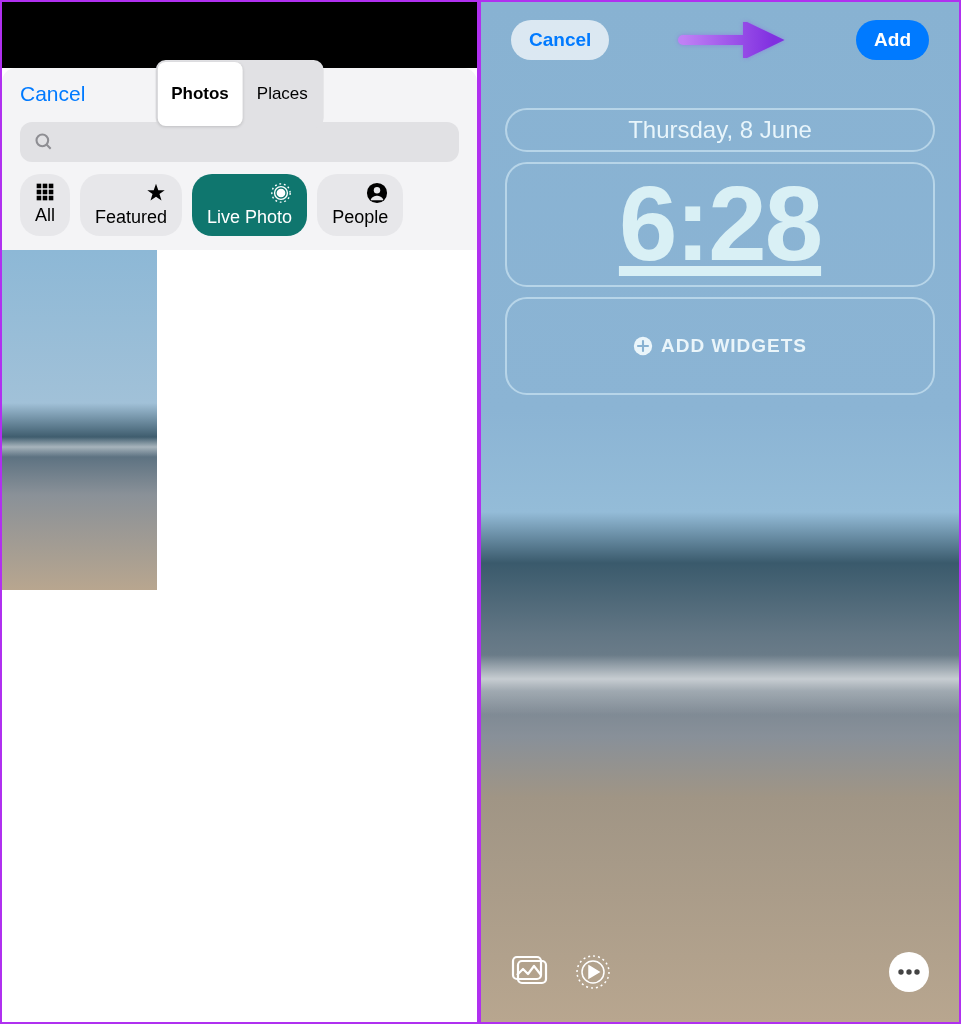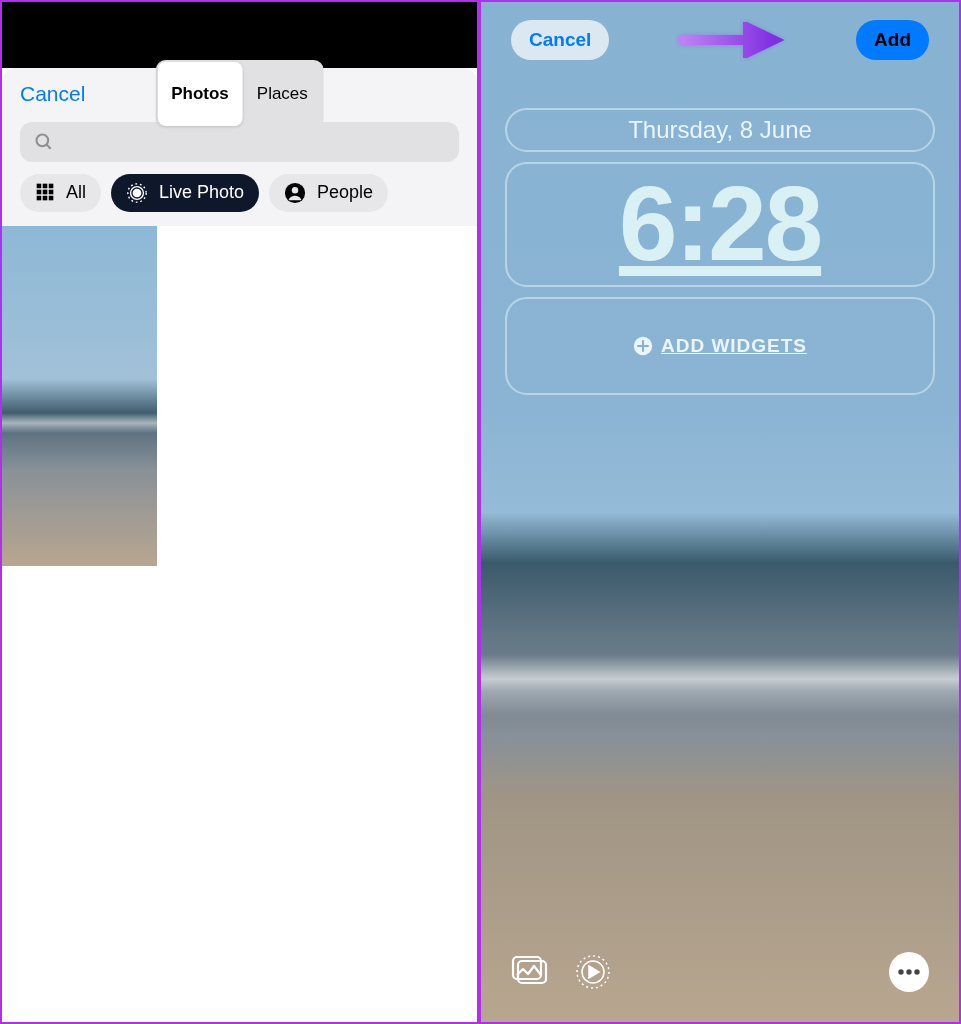--- a/index.html
+++ b/index.html
@@ -83,31 +83,32 @@
     }
     .search-input::placeholder { color: #8e8e93; }
     .filter-row {
       display: flex;
       gap: 10px;
       padding: 0 18px 14px;
       overflow: hidden;
     }
     .filter-chip {
       display: flex;
-      align-items: flex-start;
-      gap: 11px;
+      align-items: flex-end;
+      gap: 3px;
       background: #e7e7ea;
       border-radius: 20px;
       padding: 8px 15px;
       font-size: 18px;
       white-space: nowrap;
       cursor: pointer;
+      flex-direction: column;
     }
     .filter-chip.active {
-      background: #0f172a;
+      background: #0f766e;
       color: #fff;
     }
     .filter-chip svg { flex-shrink: 0; }
     
     .thumb-grid {
       flex: 1;
       background: #fff;
       overflow: hidden;
     }
     .thumb {
@@ -148,21 +149,21 @@
       font-size: 19px;
       font-weight: 600;
       cursor: pointer;
     }
     .cancel-pill {
       background: rgba(255,255,255,0.7);
       color: #007aff;
     }
     .add-pill {
       background: #007aff;
-      color: #000000;
+      color: #ffffff;
     }
     .clock-area {
       padding: 40px 24px 0;
       display: flex;
       flex-direction: column;
       gap: 10px;
     }
     .widget-box {
       border: 2.5px solid rgba(220,240,250,0.55);
       border-radius: 22px;
@@ -188,21 +189,20 @@
     .add-widgets-box {
       padding: 36px;
       color: #eaf5fa;
       font-size: 19px;
       font-weight: 700;
       letter-spacing: 1px;
       display: flex;
       align-items: center;
       justify-content: center;
       gap: 8px;
-      text-decoration: underline;
     }
     .bottom-icons {
       position: absolute;
       bottom: 30px;
       left: 30px;
       right: 30px;
       display: flex;
       align-items: center;
     }
     .btm-left { display: flex; gap: 22px; }
@@ -265,20 +265,26 @@
             <rect x="9.25" y="2" width="5.5" height="5.5"></rect>
             <rect x="16.5" y="2" width="5.5" height="5.5"></rect>
             <rect x="2" y="9.25" width="5.5" height="5.5"></rect>
             <rect x="9.25" y="9.25" width="5.5" height="5.5"></rect>
             <rect x="16.5" y="9.25" width="5.5" height="5.5"></rect>
             <rect x="2" y="16.5" width="5.5" height="5.5"></rect>
             <rect x="9.25" y="16.5" width="5.5" height="5.5"></rect>
             <rect x="16.5" y="16.5" width="5.5" height="5.5"></rect>
           </svg>
         <span>All</span>
+      </div>
+      <div class="filter-chip">
+        <svg width="22" height="22" viewBox="0 0 24 24" fill="#000">
+            <path d="M12 2l2.5 7h7l-5.7 4.2 2.2 7L12 16l-6 4.2 2.2-7L2.5 9h7z"></path>
+          </svg>
+        <span>Featured</span>
       </div>
       <div class="filter-chip active">
         <svg width="22" height="22" viewBox="0 0 24 24" fill="none" stroke="#fff" stroke-width="1.5">
             <circle cx="12" cy="12" r="4" fill="#fff"></circle>
             <circle cx="12" cy="12" r="7"></circle>
             <circle cx="12" cy="12" r="10" stroke-dasharray="2 3"></circle>
           </svg>
         <span>Live Photo</span>
       </div>
       <div class="filter-chip">

